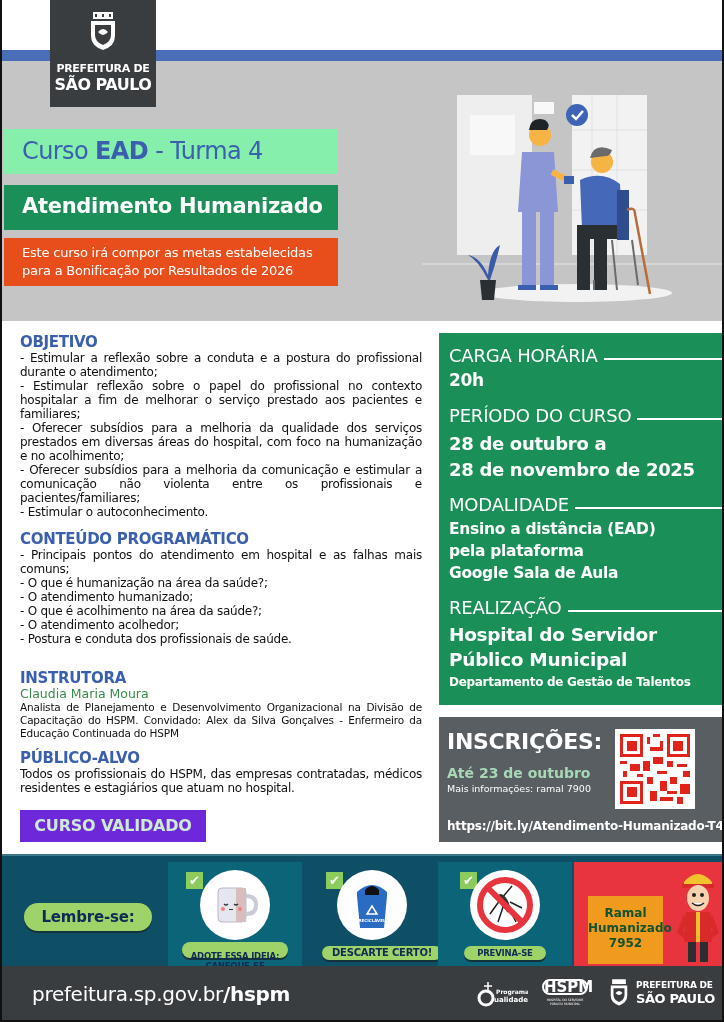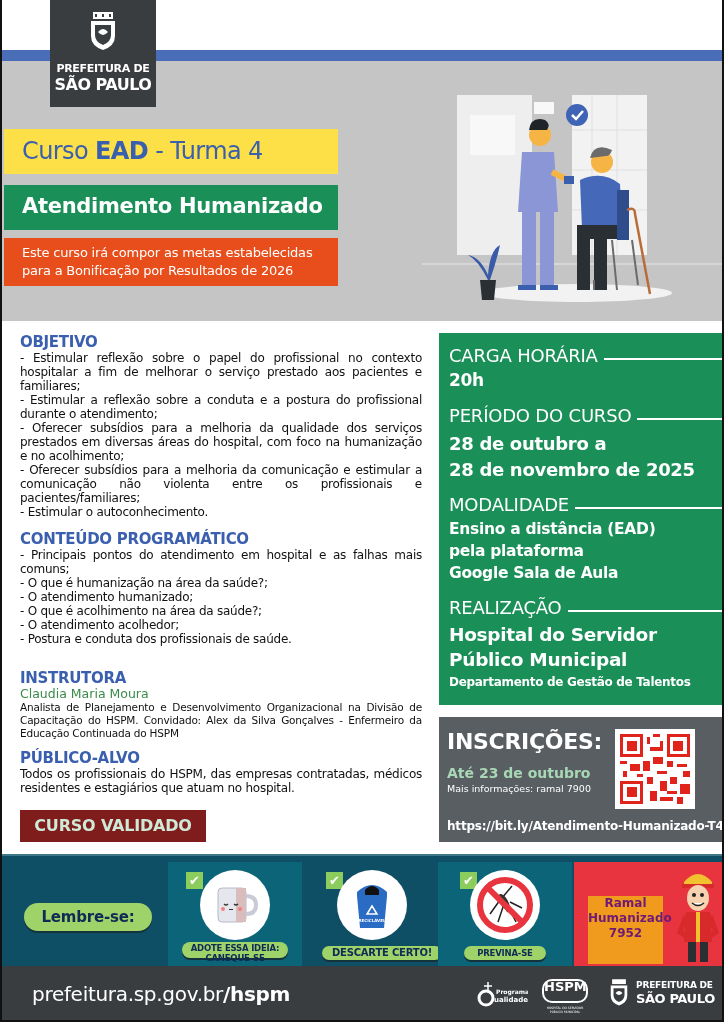--- a/index.html
+++ b/index.html
@@ -6,59 +6,59 @@
 html,body{width:724px;height:1022px;overflow:hidden;background:#000}
 #poster{position:absolute;left:0;top:0;width:724px;height:1022px;background:#fff;border:2px solid #111;border-top:none;overflow:hidden;font-family:"DejaVu Sans","Liberation Sans",sans-serif}
 .abs{position:absolute}
 
 #blue-bar{left:0;top:50px;width:724px;height:11px;background:#4a6db8}
 #hero{left:0;top:61px;width:724px;height:260px;background:#c6c5c6}
 #logo-box{left:48px;top:0;width:106px;height:107px;background:#3a3d40;z-index:3;color:#fff;text-align:center}
 #logo-box .crest{position:absolute;left:37px;top:12px;width:32px;height:40px}
 #logo-box .l1{position:absolute;left:0;right:0;top:62px;font-size:11px;font-weight:bold;letter-spacing:-0.3px}
 #logo-box .l2{position:absolute;left:0;right:0;top:75px;font-size:16px;font-weight:bold;letter-spacing:-0.5px}
-#title-box{left:2px;top:129px;width:334px;height:45px;background:#fde047}
+#title-box{left:2px;top:129px;width:334px;height:45px;background:#86efac}
 #title-box span{position:absolute;left:18px;top:8px;font-size:24px;color:#3a5fae;font-family:"DejaVu Sans",sans-serif;letter-spacing:-0.6px}
 #title-box b{font-weight:bold}
 #course-box{left:2px;top:185px;width:334px;height:45px;background:#1a8f58}
 #course-box span{position:absolute;left:18px;top:9px;font-size:21px;font-weight:bold;color:#ffffff;letter-spacing:-0.3px}
 #goal-box{left:2px;top:238px;width:334px;height:48px;background:#e84e1b}
 #goal-box span{position:absolute;left:18px;top:6px;font-size:13px;line-height:18px;color:#fff;letter-spacing:-0.2px}
 #illustration{left:420px;top:80px;width:300px;height:230px}
 
 #left{left:18px;top:334px;width:402px;color:#111}
 .sec-h{font-size:15px;font-weight:bold;color:#3a5fae;letter-spacing:-0.3px;line-height:17px}
 .sec-p{font-size:12px;line-height:14px;text-align:justify;letter-spacing:-0.25px}
 .sec-p div{margin:0}
 #objetivo-list{margin-bottom:12px}
 #conteudo-list{margin-bottom:24px}
 .instr-name{font-size:12.5px;color:#3a8a4a;line-height:14px}
 .instr-desc{font-size:10.5px;line-height:13px;text-align:justify;letter-spacing:-0.2px;margin-bottom:10px}
-#validated{left:18px;top:810px;width:186px;height:32px;background:#7f1d1d;color:#cfe9d7;font-size:16px;font-weight:bold;text-align:center;line-height:32px;letter-spacing:-0.2px}
+#validated{left:18px;top:810px;width:186px;height:32px;background:#6d28d9;color:#cfe9d7;font-size:16px;font-weight:bold;text-align:center;line-height:32px;letter-spacing:-0.2px}
 
 #info{left:437px;top:333px;width:287px;height:372px;background:#1a8f58;color:#fff}
 .info-h{position:absolute;left:10px;font-size:18px;font-weight:normal;letter-spacing:-0.2px;white-space:nowrap;display:flex;align-items:center;width:277px}
 .info-h .rule{flex:1;height:2px;background:#fff;margin-left:6px;margin-top:6px}
 .info-v{position:absolute;left:10px;font-size:17px;font-weight:bold;line-height:23px;letter-spacing:-0.3px}
 #inscr{left:437px;top:717px;width:287px;height:125px;background:#595e62;color:#fff}
 #inscr .h{position:absolute;left:8px;top:12px;font-size:22px;font-weight:bold;letter-spacing:-0.3px}
 #inscr .d{position:absolute;left:8px;top:48px;font-size:14px;font-weight:bold;color:#a8d8b5}
 #inscr .m{position:absolute;left:8px;top:66px;font-size:9.5px}
 #inscr .u{position:absolute;left:8px;top:102px;font-size:12px;font-weight:bold;letter-spacing:-0.2px}
 #qr{position:absolute;left:176px;top:12px;width:80px;height:80px;background:#fff;padding:5px}
 
 #strip{left:0;top:856px;width:724px;height:110px;background:#0e4f66}
 #strip-top{left:0;top:854px;width:724px;height:3px;background:#3f7889}
 .tile{position:absolute;top:6px;height:104px;background:#0b6477}
 .tile .circle{position:absolute;width:70px;height:70px;border-radius:50%;background:#fff;left:50%;margin-left:-35px;top:8px}
 .tile .check{position:absolute;width:17px;height:17px;background:#8ccc5c;left:18px;top:10px;color:#fff;font-size:13px;line-height:17px;text-align:center;font-weight:bold}
 .pill{position:absolute;background:#9ed36a;color:#0e2a55;font-weight:bold;text-align:center;border-radius:10px;box-shadow:0 2px 0 #14323c;letter-spacing:-0.2px}
 #lembre{left:22px;top:47px;width:128px;height:28px;font-size:15px;line-height:28px;border-radius:14px}
 #fire{position:absolute;left:572px;top:6px;width:152px;height:104px;background:#e7343f}
-#ramal{position:absolute;left:14px;top:34px;width:75px;height:68px;background:#f09a1e;color:#701a75;font-size:12px;font-weight:bold;text-align:center;line-height:15px;}
+#ramal{position:absolute;left:14px;top:34px;width:75px;height:68px;background:#f09a1e;color:#14532d;font-size:12px;font-weight:bold;text-align:center;line-height:15px;padding-top:10px}
 
 #bottom{left:0;top:966px;width:724px;height:56px;background:#3a3d40;color:#fff}
 #site{position:absolute;left:30px;top:16px;font-size:20px;letter-spacing:-0.3px}
 #site b{font-weight:bold}
 .blogo{position:absolute;color:#fff;font-weight:bold}
 </style>
 </head>
 <body>
 
 <div id="poster">
@@ -128,22 +128,22 @@
     <rect x="155" y="155" width="13" height="55" fill="#2a2f33"></rect>
     <rect x="172" y="155" width="13" height="55" fill="#2a2f33"></rect>
     <path d="M195 110 h12 v50 h-12 z" fill="#2f4d8c"></path>
     <path d="M172 200 v10 M190 160 l5 50 M210 160 l6 45" stroke="#6b6b6b" stroke-width="2"></path>
     <path d="M205 130 q8 -4 8 4 l15 80" stroke="#b86c3a" stroke-width="2.5" fill="none"></path>
   </svg>
 
   <div class="abs" id="left">
     <div class="sec-h">OBJETIVO</div>
     <div class="sec-p" id="objetivo-list">
+      <div>- Estimular a reflexão sobre a conduta e a postura do profissional durante o atendimento;</div>
       <div>- Estimular reflexão sobre o papel do profissional no contexto hospitalar a fim de melhorar o serviço prestado aos pacientes e familiares;</div>
-      <div>- Estimular a reflexão sobre a conduta e a postura do profissional durante o atendimento;</div>
       <div>- Oferecer subsídios para a melhoria da qualidade dos serviços prestados em diversas áreas do hospital, com foco na humanização e no acolhimento;</div>
       <div>- Oferecer subsídios para a melhoria da comunicação e estimular a comunicação não violenta entre os profissionais e pacientes/familiares;</div>
       <div>- Estimular o autoconhecimento.</div>
     </div>
 
     <div class="sec-h">CONTEÚDO PROGRAMÁTICO</div>
     <div class="sec-p" id="conteudo-list">
       <div>- Principais pontos do atendimento em hospital e as falhas mais comuns;</div>
       <div>- O que é humanização na área da saúde?;</div>
       <div>- O atendimento humanizado;</div>
@@ -248,21 +248,21 @@
         <svg viewBox="0 0 70 70" width="70" height="70">
           <rect x="18" y="18" width="28" height="34" rx="4" fill="#e6e6ef" stroke="#b8b8c8"></rect>
           <rect x="36" y="18" width="10" height="34" fill="#d9bcbc"></rect>
           <path d="M46 26 q10 0 10 9 q0 9 -10 9" stroke="#c9cbd6" stroke-width="4" fill="none"></path>
           <path d="M24 34 q2 2 4 0 M34 34 q2 2 4 0" stroke="#333" stroke-width="1.2" fill="none"></path>
           <path d="M29 39 q1 2 2 0 q1 2 2 0" stroke="#333" stroke-width="1" fill="none"></path>
           <circle cx="23" cy="39" r="2" fill="#f08080"></circle>
             <circle cx="40" cy="39" r="2" fill="#f08080"></circle>
         </svg>
       </div>
-      <div class="pill" style="left:14px;top:80px;width:106px;height:16px;font-size:8.5px;line-height:10px;padding-top:1px"><span>ADOTE ESSA IDEIA:</span><br><span>CANEQUE-SE</span></div>
+      <div class="pill" style="left:14px;top:80px;width:106px;height:16px;font-size:8.5px;line-height:10px;padding-top:9px"><span>ADOTE ESSA IDEIA:</span><br><span>CANEQUE-SE</span></div>
     </div>
 
     <div class="tile" style="left:306px;width:128px;background:#0e4f66">
       <div class="check">✔</div>
       <div class="circle">
         <svg viewBox="0 0 70 70" width="70" height="70">
           <path d="M20 22 q15 -14 30 0 v4 h-30 z" fill="#2a6bc4"></path>
           <path d="M28 20 q7 -8 14 0 v5 h-14 z" fill="#111"></path>
           <path d="M20 26 h30 l-3 32 h-24 z" fill="#2a6bc4"></path>
           <path d="M35 36 l5 8 h-10 z" stroke="#fff" stroke-width="1.5" fill="none"></path>
@@ -309,21 +309,21 @@
     <div class="blogo" style="left:474px;top:14px;width:52px;height:30px">
       <svg width="52" height="30" viewBox="0 0 52 30">
         <circle cx="10" cy="18" r="7" fill="none" stroke="#fff" stroke-width="3"></circle>
         <path d="M12 2 v8 M8 6 h8" stroke="#fff" stroke-width="1.5"></path>
         <text x="20" y="14" font-size="6" fill="#fff" font-family="DejaVu Sans, sans-serif">Programa da</text>
         <text x="18" y="22" font-size="7" fill="#fff" font-family="DejaVu Sans, sans-serif" font-weight="bold">ualidade</text>
       </svg>
     </div>
 
     <div class="blogo" style="left:540px;top:13px;width:46px;height:32px">
-      <div style="border:2px solid #fff;border-radius:10px;font-size:13px;text-align:center;height:24px;line-height:12px">HSPM</div>
+      <div style="border:2px solid #fff;border-radius:10px;font-size:15px;text-align:center;height:16px;line-height:12px">HSPM</div>
       <div style="font-size:3px;text-align:center;line-height:4px;margin-top:3px;font-weight:normal">HOSPITAL DO SERVIDOR PÚBLICO MUNICIPAL</div>
     </div>
 
     <svg class="blogo" style="left:606px;top:11px" width="22" height="32" viewBox="0 0 32 40">
       <rect x="6" y="0" width="20" height="7" fill="#fff"></rect>
       <path d="M4 9 H28 V24 Q28 34 16 38 Q4 34 4 24 Z" fill="#fff"></path>
       <path d="M8 13 H24 V23 Q24 30 16 33 Q8 30 8 23 Z" fill="#3a3d40"></path>
       <path d="M11 20 Q16 14 21 20 Q16 26 11 20 Z" fill="#fff"></path>
     </svg>
     <div class="blogo" style="left:634px;top:14px;font-size:9px;letter-spacing:-0.2px">PREFEITURA DE</div>

